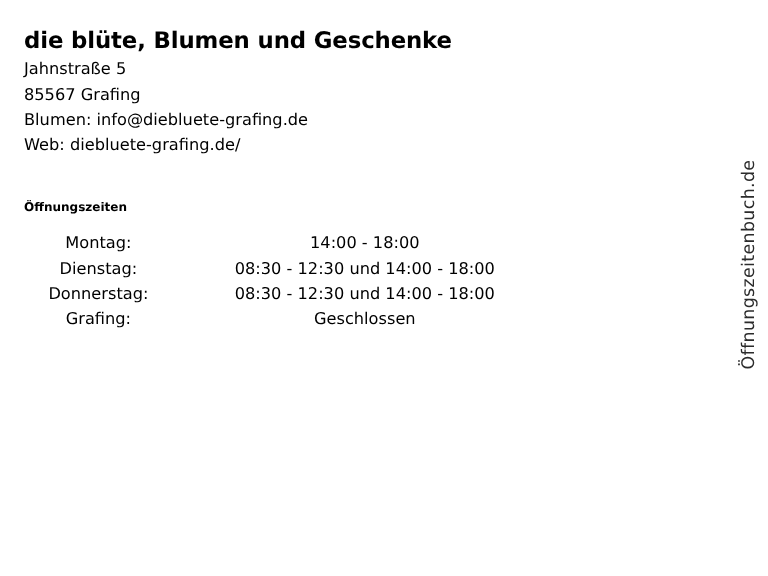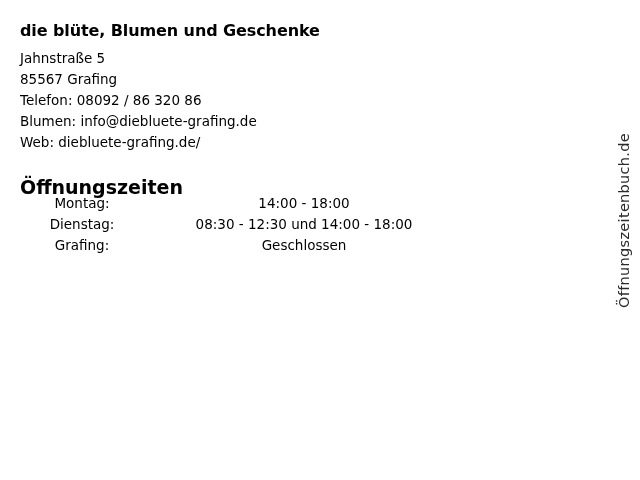--- a/index.html
+++ b/index.html
@@ -19,40 +19,40 @@
     position: absolute;
     left: 0;
     top: 0;
     width: 640px;
     height: 480px;
   }
   .business-title {
     position: absolute;
     left: 20px;
     top: 10px;
-    font-size: 16px;
+    font-size: 19px;
     font-weight: bold;
     letter-spacing: -0.1px;
     color: #000;
   }
   .address-block {
     position: absolute;
     left: 20px;
     top: 48px;
     font-size: 13.5px;
     line-height: 21px;
   }
   .address-line {
     white-space: nowrap;
   }
   .hours-heading {
     position: absolute;
     left: 20px;
     top: 160px;
-    font-size: 19px;
+    font-size: 10px;
     font-weight: bold;
   }
   .hours-table {
     position: absolute;
     left: 20px;
     top: 193px;
     border-collapse: collapse;
     font-size: 13.5px;
     text-align: center;
   }
@@ -86,38 +86,41 @@
 </head>
 <body>
 
 <div class="page">
 
   <h1 class="business-title">die blüte, Blumen und Geschenke</h1>
 
   <div class="address-block">
     <div class="address-line">Jahnstraße 5</div>
     <div class="address-line">85567 Grafing</div>
-    <div class="address-line">Telefon: 08092 / 86 320 86</div>
     <div class="address-line">Blumen: info@diebluete-grafing.de</div>
     <div class="address-line">Web: diebluete-grafing.de/</div>
   </div>
 
   <h2 class="hours-heading">Öffnungszeiten</h2>
 
   <table class="hours-table">
     <tbody>
       <tr>
         <td class="day-cell">Montag:</td>
         <td class="time-cell">14:00 - 18:00</td>
       </tr>
       <tr>
         <td class="day-cell">Dienstag:</td>
         <td class="time-cell">08:30 - 12:30 und 14:00 - 18:00</td>
       </tr>
       <tr>
+        <td class="day-cell">Donnerstag:</td>
+        <td class="time-cell">08:30 - 12:30 und 14:00 - 18:00</td>
+      </tr>
+      <tr>
         <td class="day-cell">Grafing:</td>
         <td class="time-cell">Geschlossen</td>
       </tr>
     </tbody>
   </table>
 
   <div class="watermark">Öffnungszeitenbuch.de</div>
 
 </div>
 

